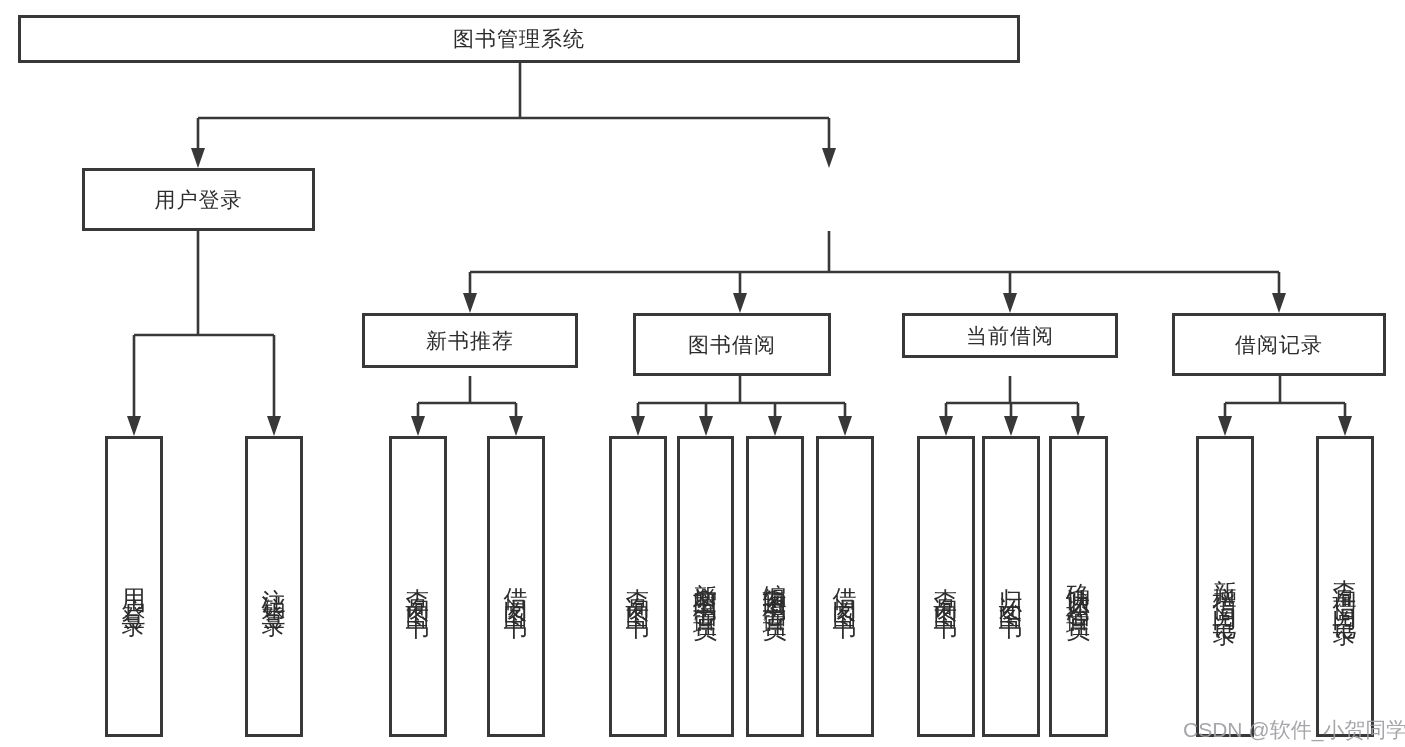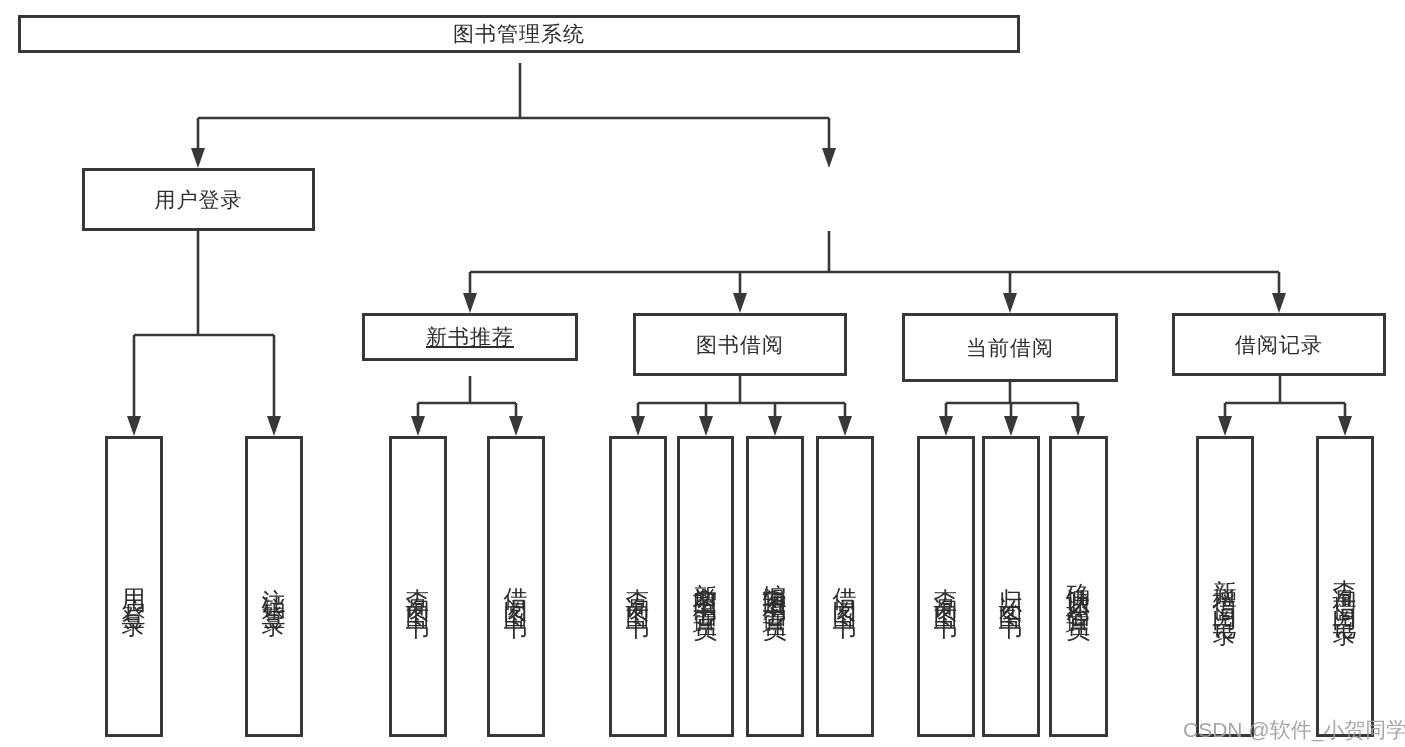--- a/index.html
+++ b/index.html
@@ -54,35 +54,35 @@
          M1280 376V403 M1225 403H1345 M1225 403V418 M1345 403V418"></path>
     <path fill="#383838" stroke="none" d="M191 148h14l-7 20z M822 148h14l-7 20z
          M463 293h14l-7 20z M733 293h14l-7 20z M1003 293h14l-7 20z M1272 293h14l-7 20z
          M127 416h14l-7 20z M267 416h14l-7 20z
          M411 416h14l-7 20z M509 416h14l-7 20z
          M631 416h14l-7 20z M699 416h14l-7 20z M768 416h14l-7 20z M838 416h14l-7 20z
          M939 416h14l-7 20z M1004 416h14l-7 20z M1071 416h14l-7 20z
          M1218 416h14l-7 20z M1338 416h14l-7 20z"></path>
   </svg>
 
-  <div class="box" style="left:18px;top:15px;width:1002px;height:38px;">
+  <div class="box" style="left:18px;top:15px;width:1002px;height:48px;">
     <span class="h-label">图书管理系统</span>
   </div>
 
   <div class="box" style="left:82px;top:168px;width:233px;height:63px;">
     <span class="h-label">用户登录</span>
   </div>
 
-  <div class="box" style="left:362px;top:313px;width:216px;height:48px;text-decoration:underline;">
+  <div class="box" style="left:362px;top:313px;width:216px;height:55px;">
     <span class="h-label">新书推荐</span>
   </div>
-  <div class="box" style="left:633px;top:313px;width:214px;height:63px;">
+  <div class="box" style="left:633px;top:313px;width:198px;height:63px;">
     <span class="h-label">图书借阅</span>
   </div>
-  <div class="box" style="left:902px;top:313px;width:216px;height:69px;">
+  <div class="box" style="left:902px;top:313px;width:216px;height:45px;">
     <span class="h-label">当前借阅</span>
   </div>
   <div class="box" style="left:1172px;top:313px;width:214px;height:63px;">
     <span class="h-label">借阅记录</span>
   </div>
 
   <div class="box leaf" style="left:105px;top:436px;width:58px;height:301px;">
     <span>用户登录</span>
   </div>
   <div class="box leaf" style="left:245px;top:436px;width:58px;height:301px;">

